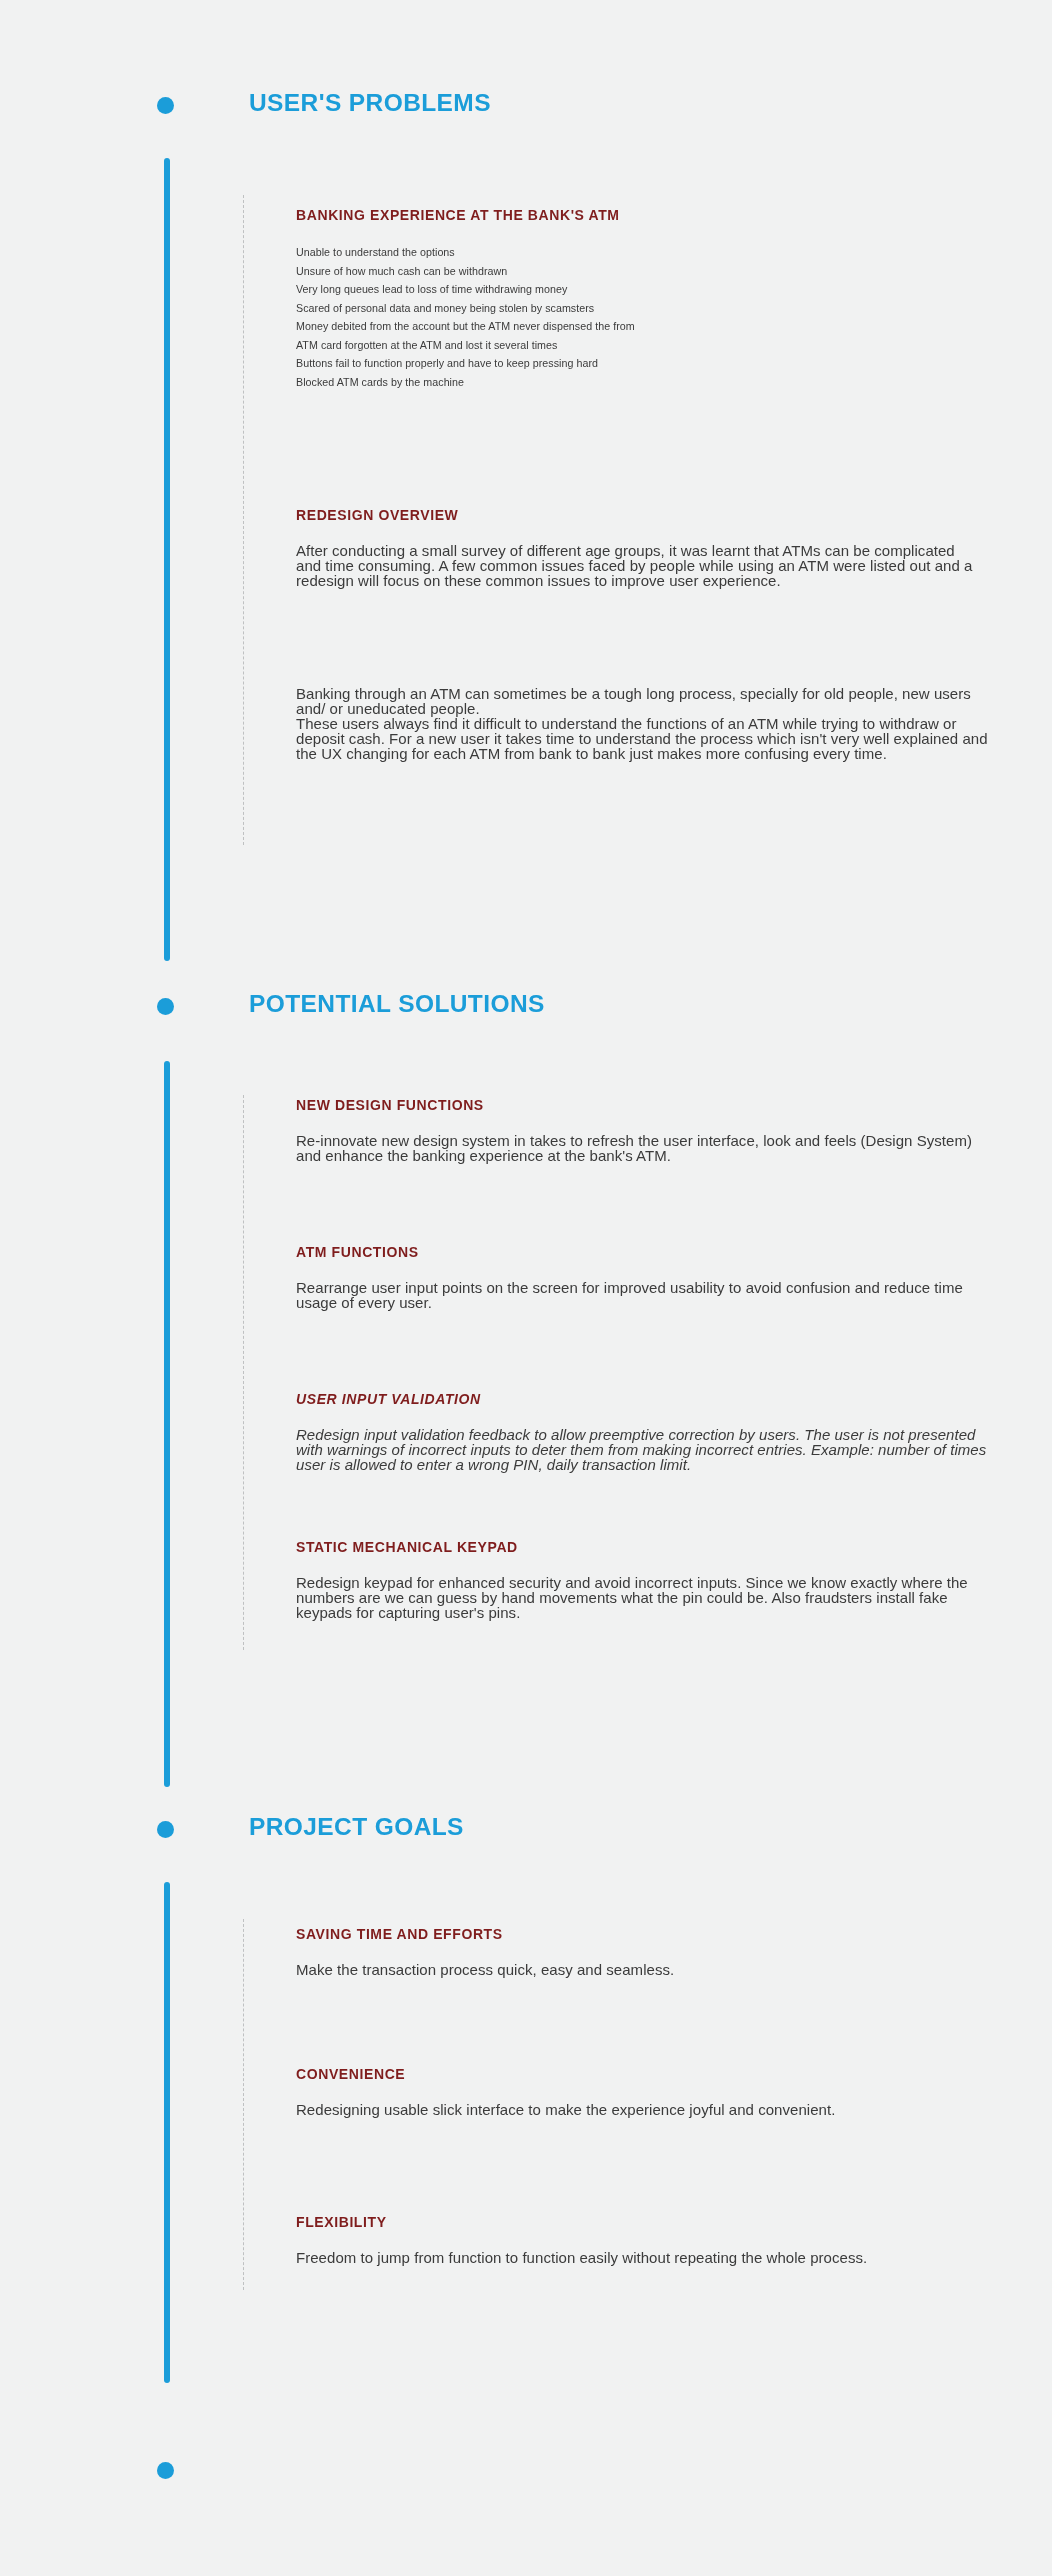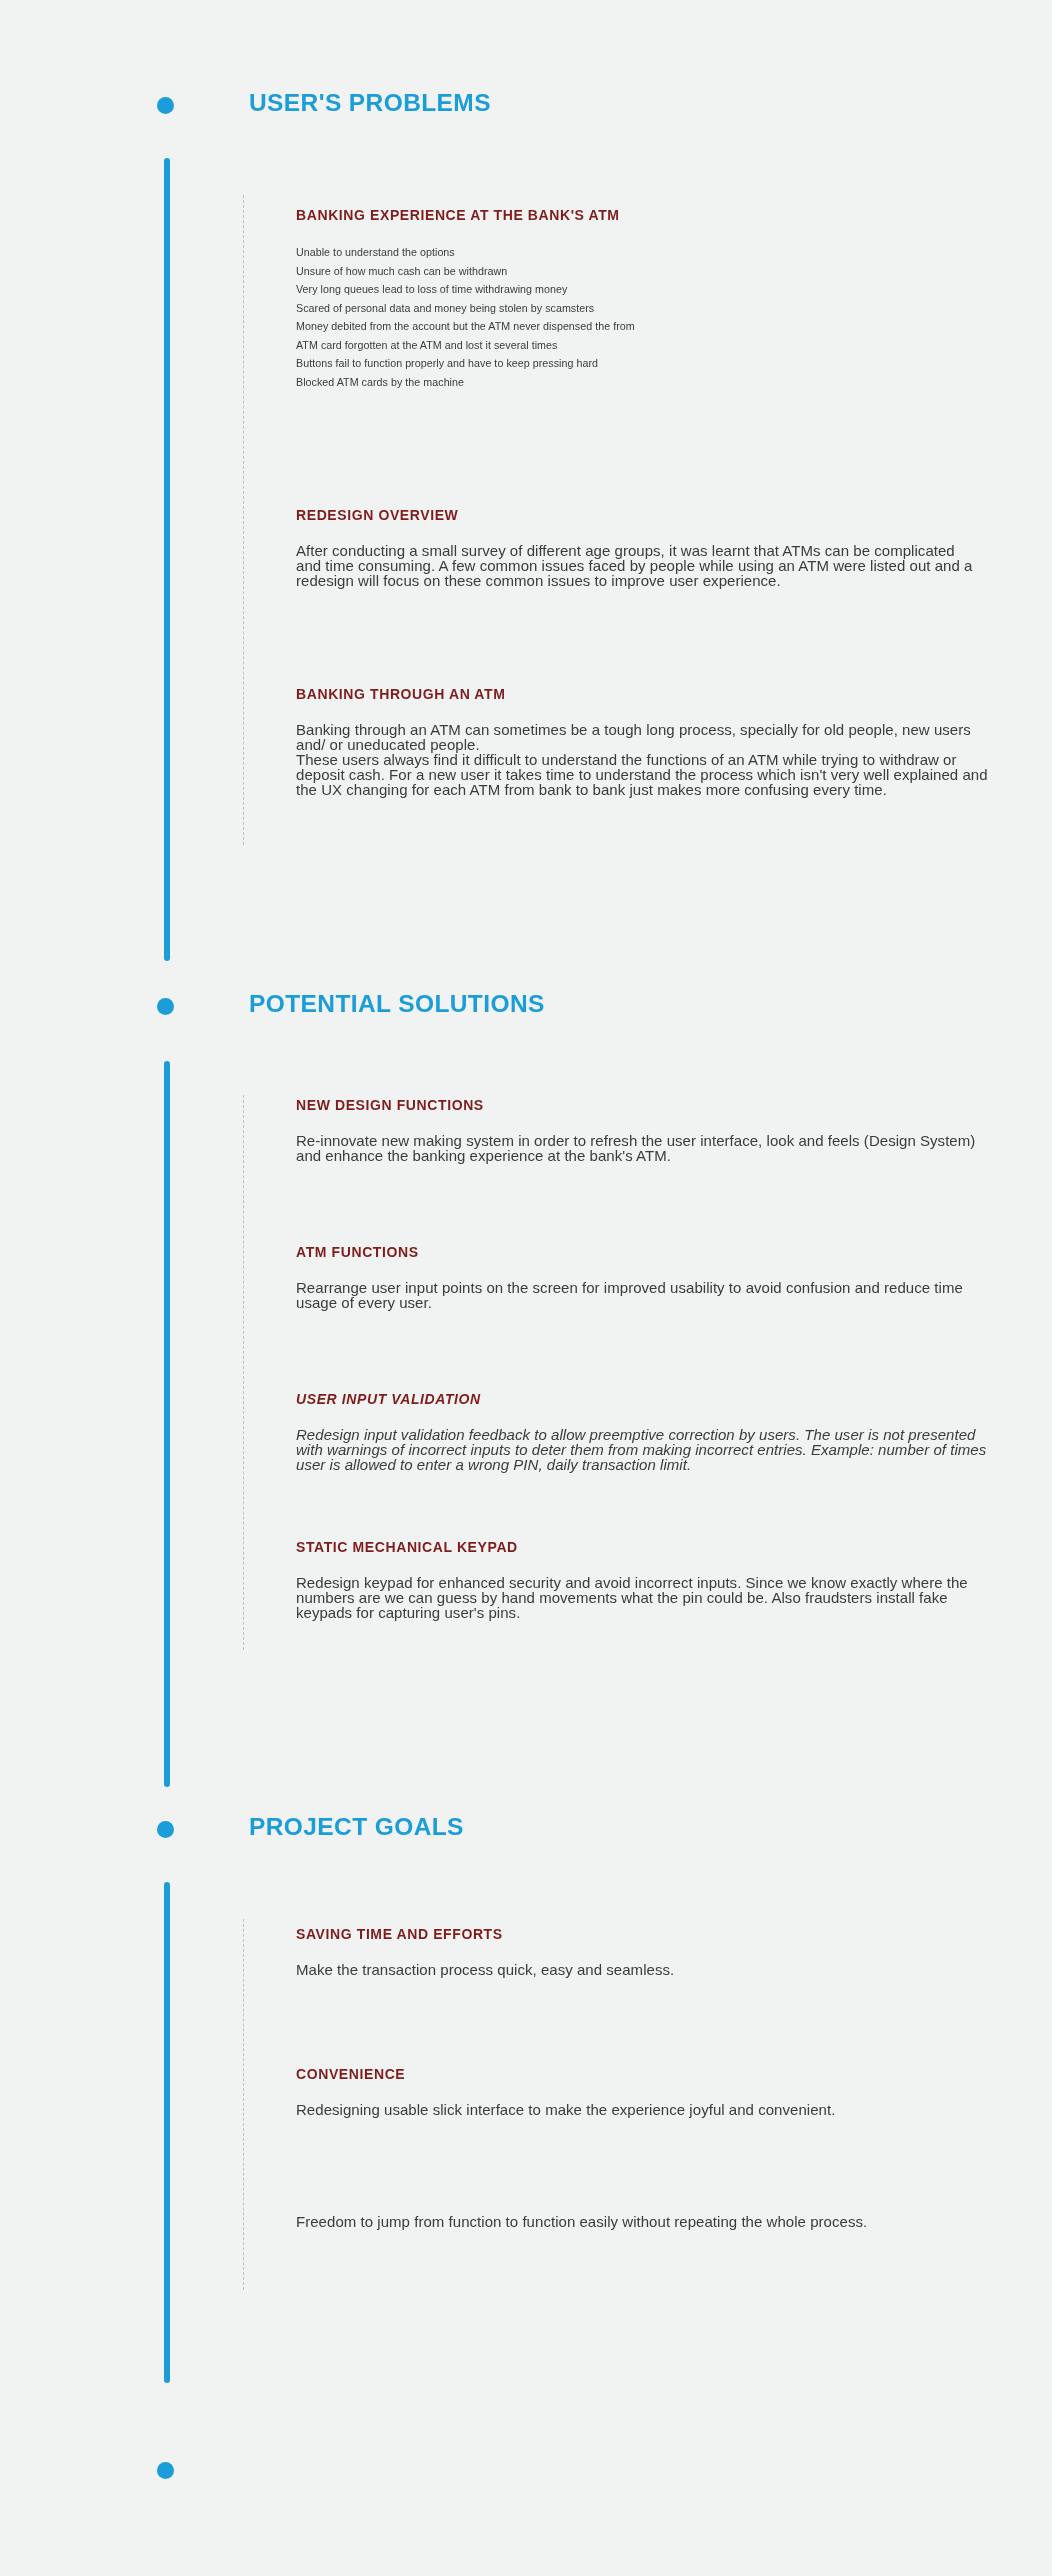--- a/index.html
+++ b/index.html
@@ -135,39 +135,38 @@
         <li>Blocked ATM cards by the machine</li>
       </ul>
     </div>
 
     <div class="block" style="top:507px; width:685px;">
       <div class="block-title">REDESIGN OVERVIEW</div>
       <p class="block-body para">After conducting a small survey of different age groups, it was learnt that ATMs can be complicated and time consuming. A few common issues faced by people while using an ATM were listed out and a redesign will focus on these common issues to improve user experience.</p>
     </div>
 
     <div class="block" style="top:686px; width:696px;">
-      <div class="block-title">BANKING THROUGH AN ATM</div>
       <p class="block-body para">Banking through an ATM can sometimes be a tough long process, specially for old people, new users and/ or uneducated people.</p>
       <p class="block-body para">These users always find it difficult to understand the functions of an ATM while trying to withdraw or deposit cash. For a new user it takes time to understand the process which isn't very well explained and the UX changing for each ATM from bank to bank just makes more confusing every time.</p>
     </div>
   </div>
 
   <div class="section">
 
     <div class="bullet-dot" style="top:998px;"></div>
 
     <div class="section-title" style="top:990px;text-align:right;">POTENTIAL SOLUTIONS</div>
 
     <div class="rail-solid" style="top:1061px; height:726px;"></div>
 
     <div class="rail-dashed" style="top:1095px; height:555px;"></div>
 
     <div class="block" style="top:1097px; width:683px;">
       <div class="block-title">NEW DESIGN FUNCTIONS</div>
-      <p class="block-body para">Re-innovate new making system in order to refresh the user interface, look and feels (Design System) and enhance the banking experience at the bank's ATM.</p>
+      <p class="block-body para">Re-innovate new design system in takes to refresh the user interface, look and feels (Design System) and enhance the banking experience at the bank's ATM.</p>
     </div>
 
     <div class="block" style="top:1244px; width:679px;">
       <div class="block-title">ATM FUNCTIONS</div>
       <p class="block-body para">Rearrange user input points on the screen for improved usability to avoid confusion and reduce time usage of every user.</p>
     </div>
 
     <div class="block" style="top:1391px; width:705px;font-style:italic;">
       <div class="block-title">USER INPUT VALIDATION</div>
       <p class="block-body para">Redesign input validation feedback to allow preemptive correction by users. The user is not presented with warnings of incorrect inputs to deter them from making incorrect entries. Example: number of times user is allowed to enter a wrong PIN, daily transaction limit.</p>
@@ -193,20 +192,21 @@
       <div class="block-title">SAVING TIME AND EFFORTS</div>
       <p class="block-body para">Make the transaction process quick, easy and seamless.</p>
     </div>
 
     <div class="block" style="top:2066px; width:710px;">
       <div class="block-title">CONVENIENCE</div>
       <p class="block-body para">Redesigning usable slick interface to make the experience joyful and convenient.</p>
     </div>
 
     <div class="block" style="top:2214px; width:695px;">
+      <div class="block-title">FLEXIBILITY</div>
       <p class="block-body para">Freedom to jump from function to function easily without repeating the whole process.</p>
     </div>
 
     <div class="bullet-dot" style="top:2462px;"></div>
   </div>
 
 </div>
 
 
 </body></html>

